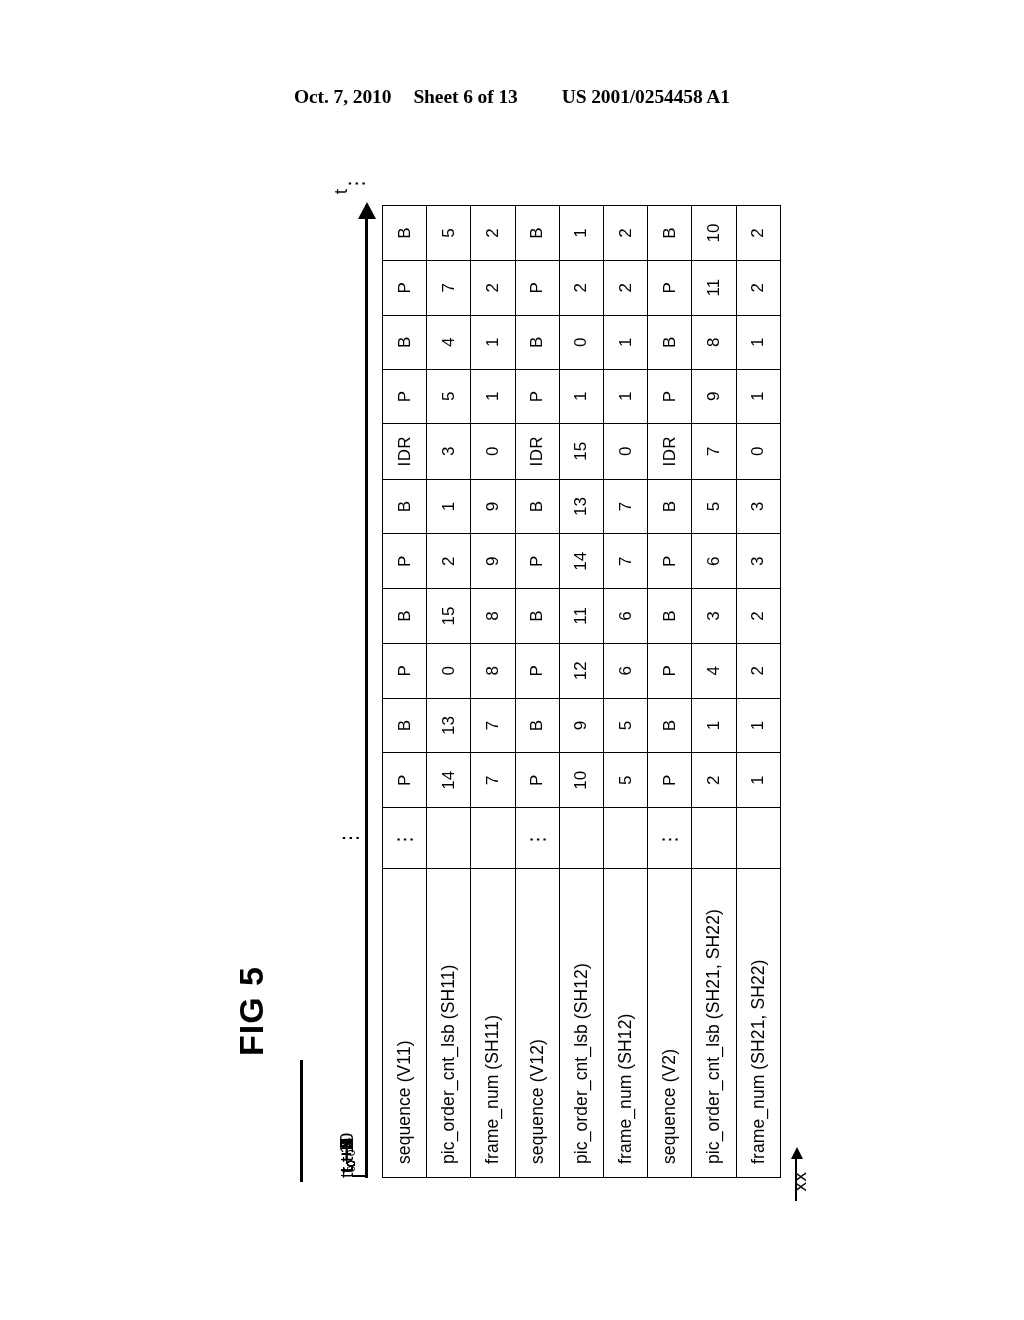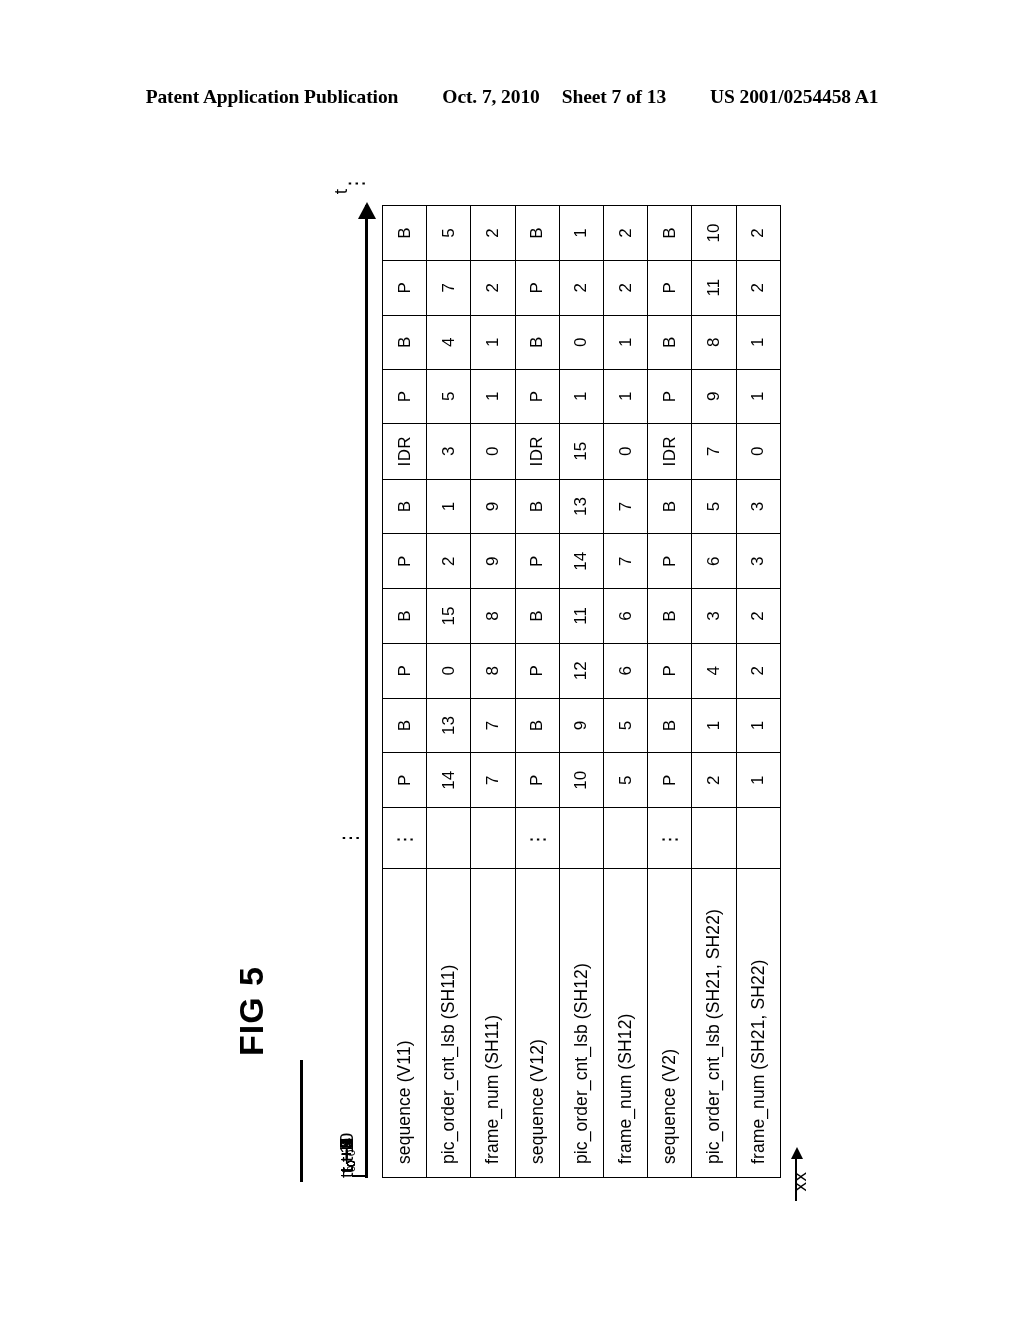--- a/index.html
+++ b/index.html
@@ -170,23 +170,22 @@
     left:330px;
     top:-44px;
     font-size:20px;
     letter-spacing:2.5px;
   }
 </style>
 </head>
 <body>
 
 <div id="patent-header">
-  <span class="hdr-pub">Patent Application Publication</span>
   <span class="hdr-date">Oct. 7, 2010</span>
-  <span class="hdr-sheet">Sheet 7 of 13</span>
+  <span class="hdr-sheet">Sheet 6 of 13</span>
   <span class="hdr-num">US 2001/0254458 A1</span>
 </div>
 
 <div id="fig-label">FIG 5</div>
 <div id="fig-rule"></div>
 
 <div id="figure-stage">
 
   <div id="time-axis">
     <div id="axis-line"></div>

